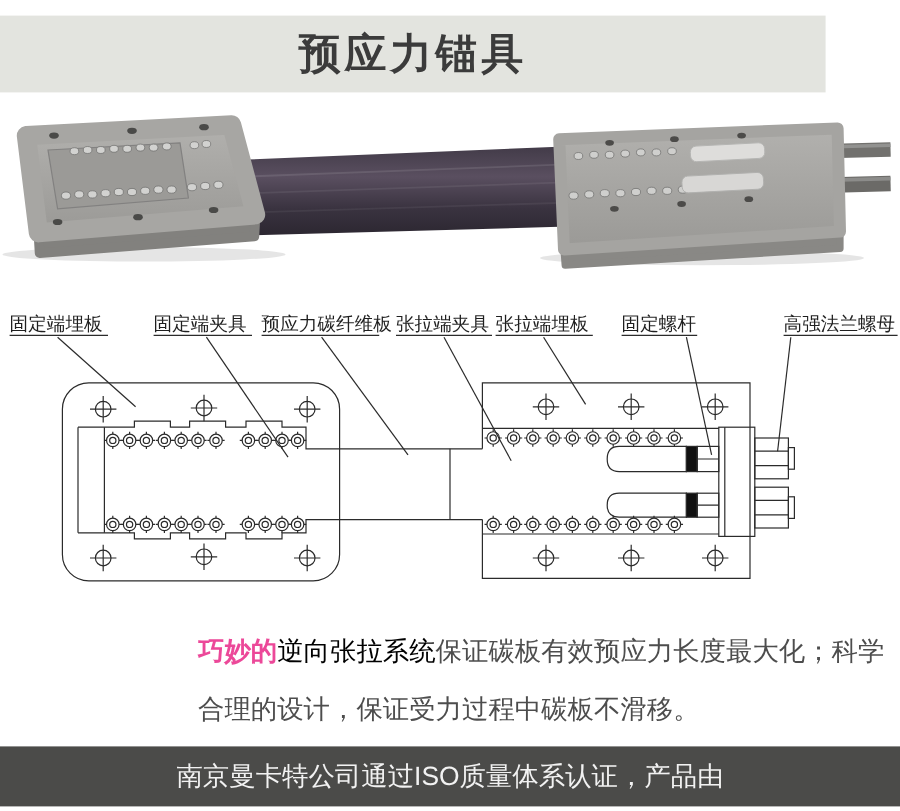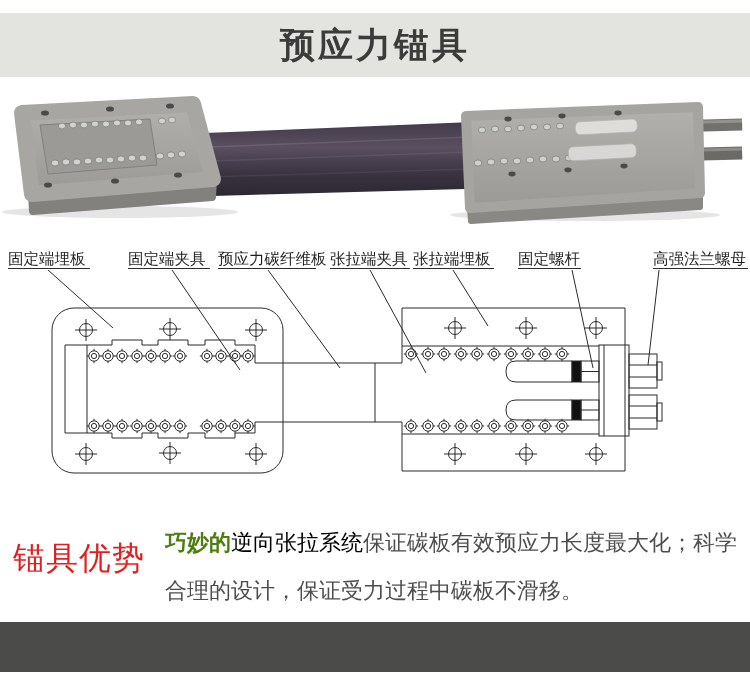--- a/index.html
+++ b/index.html
@@ -4,44 +4,44 @@
 <style>
   * { margin:0; padding:0; box-sizing:border-box; }
   html,body { background:#fff; }
   body { font-family:"Liberation Sans","DejaVu Sans",sans-serif; }
   .page {
     position:relative; width:750px; height:676px;
     background:#ffffff; overflow:hidden; margin:0 auto;
   }
   
   .title-bar {
-    position:absolute; left:0; top:13px; width:750px; height:64px;
+    position:absolute; left:0; top:13px; width:688px; height:64px;
     background:#e3e4df; display:flex; align-items:center; justify-content:center;
   }
   .title-bar h1 {
     font-size:35px; font-weight:bold; color:#3b3b3b; letter-spacing:3px;
   }
   
   .photo-wrap { position:absolute; left:0; top:95px; width:750px; height:130px; }
   
-  .diagram-wrap { position:absolute; left:0; top:243px; width:750px; height:260px; }
+  .diagram-wrap { position:absolute; left:0; top:254px; width:750px; height:260px; }
   .diagram-wrap svg text {
     font-family:"Liberation Sans","DejaVu Sans",sans-serif;
     font-size:15.5px; fill:#1f1f1f;
   }
   
   .adv-heading {
     position:absolute; left:13px; top:537px;
     font-size:32px; color:#e02020; letter-spacing:1px;
   }
   .adv-text {
     position:absolute; left:165px; top:519px; width:578px;
     font-size:22px; line-height:48px; color:#4d4d4d;
   }
-  .adv-text .hl-bold { color:#4d7c0f; font-weight:bold; }
+  .adv-text .hl-bold { color:#ec4899; font-weight:bold; }
   .adv-text .hl { color:#000000; }
   
   .footer-bar {
     position:absolute; left:0; top:622px; width:750px; height:50px;
     background:#4b4b49; display:flex; align-items:center; justify-content:center;
     white-space:nowrap;
   }
   .footer-bar .f-normal { font-size:22px; color:#f2f2f2; }
   .footer-bar .f-big { font-size:28px; color:#ffffff; }
 </style>
@@ -310,19 +310,19 @@
           <rect x="657" y="119" width="5" height="18"></rect>
           <rect x="629" y="152" width="28" height="34"></rect>
           <line x1="629" y1="163" x2="657" y2="163"></line>
             <line x1="629" y1="175" x2="657" y2="175"></line>
           <rect x="657" y="160" width="5" height="18"></rect>
         </g>
       </g>
     </svg>
   </div>
 
-  <div class="adv-heading">锚具优势</div>
   <div class="adv-text"><span class="hl-bold">巧妙的</span><span class="hl">逆向张拉系统</span><span>保证碳板有效预应力长度最大化；科学合理的设计，保证受力过程中碳板不滑移。</span></div>
 
   <div class="footer-bar">
+    <span class="f-normal">南京曼卡特公司通过ISO质量体系认证，产品由</span>
   </div>
 
 </div>
 
 </body></html>

